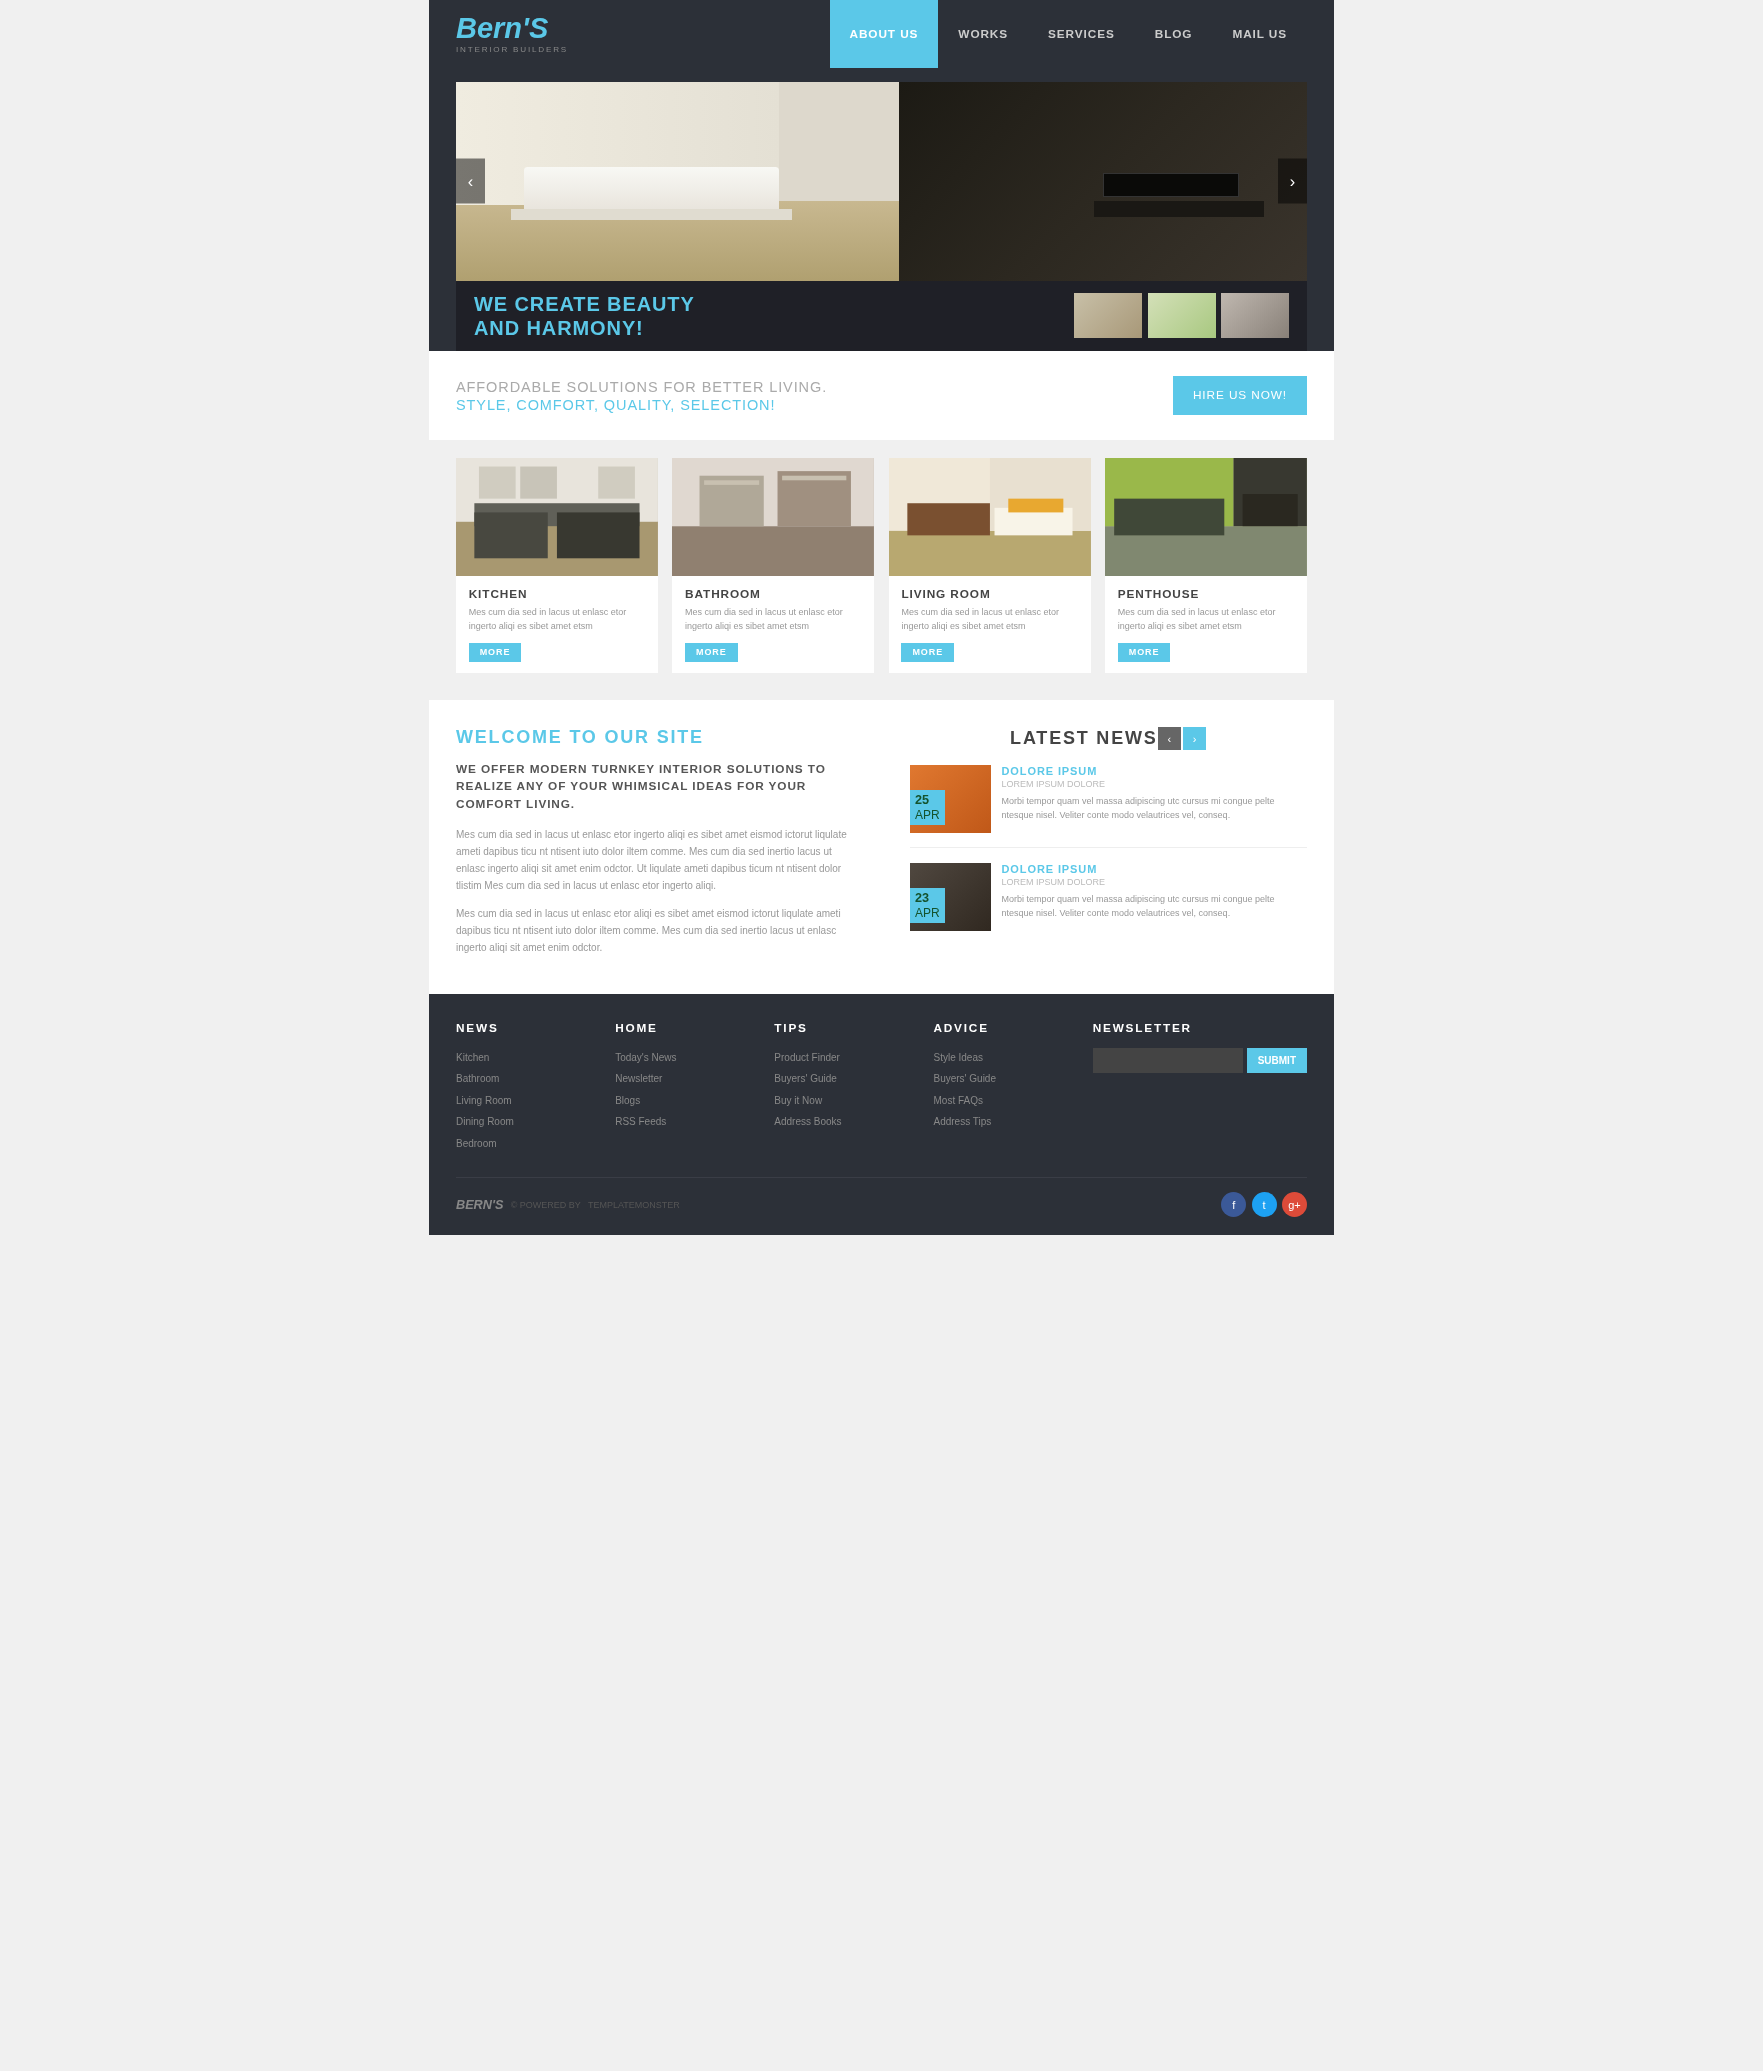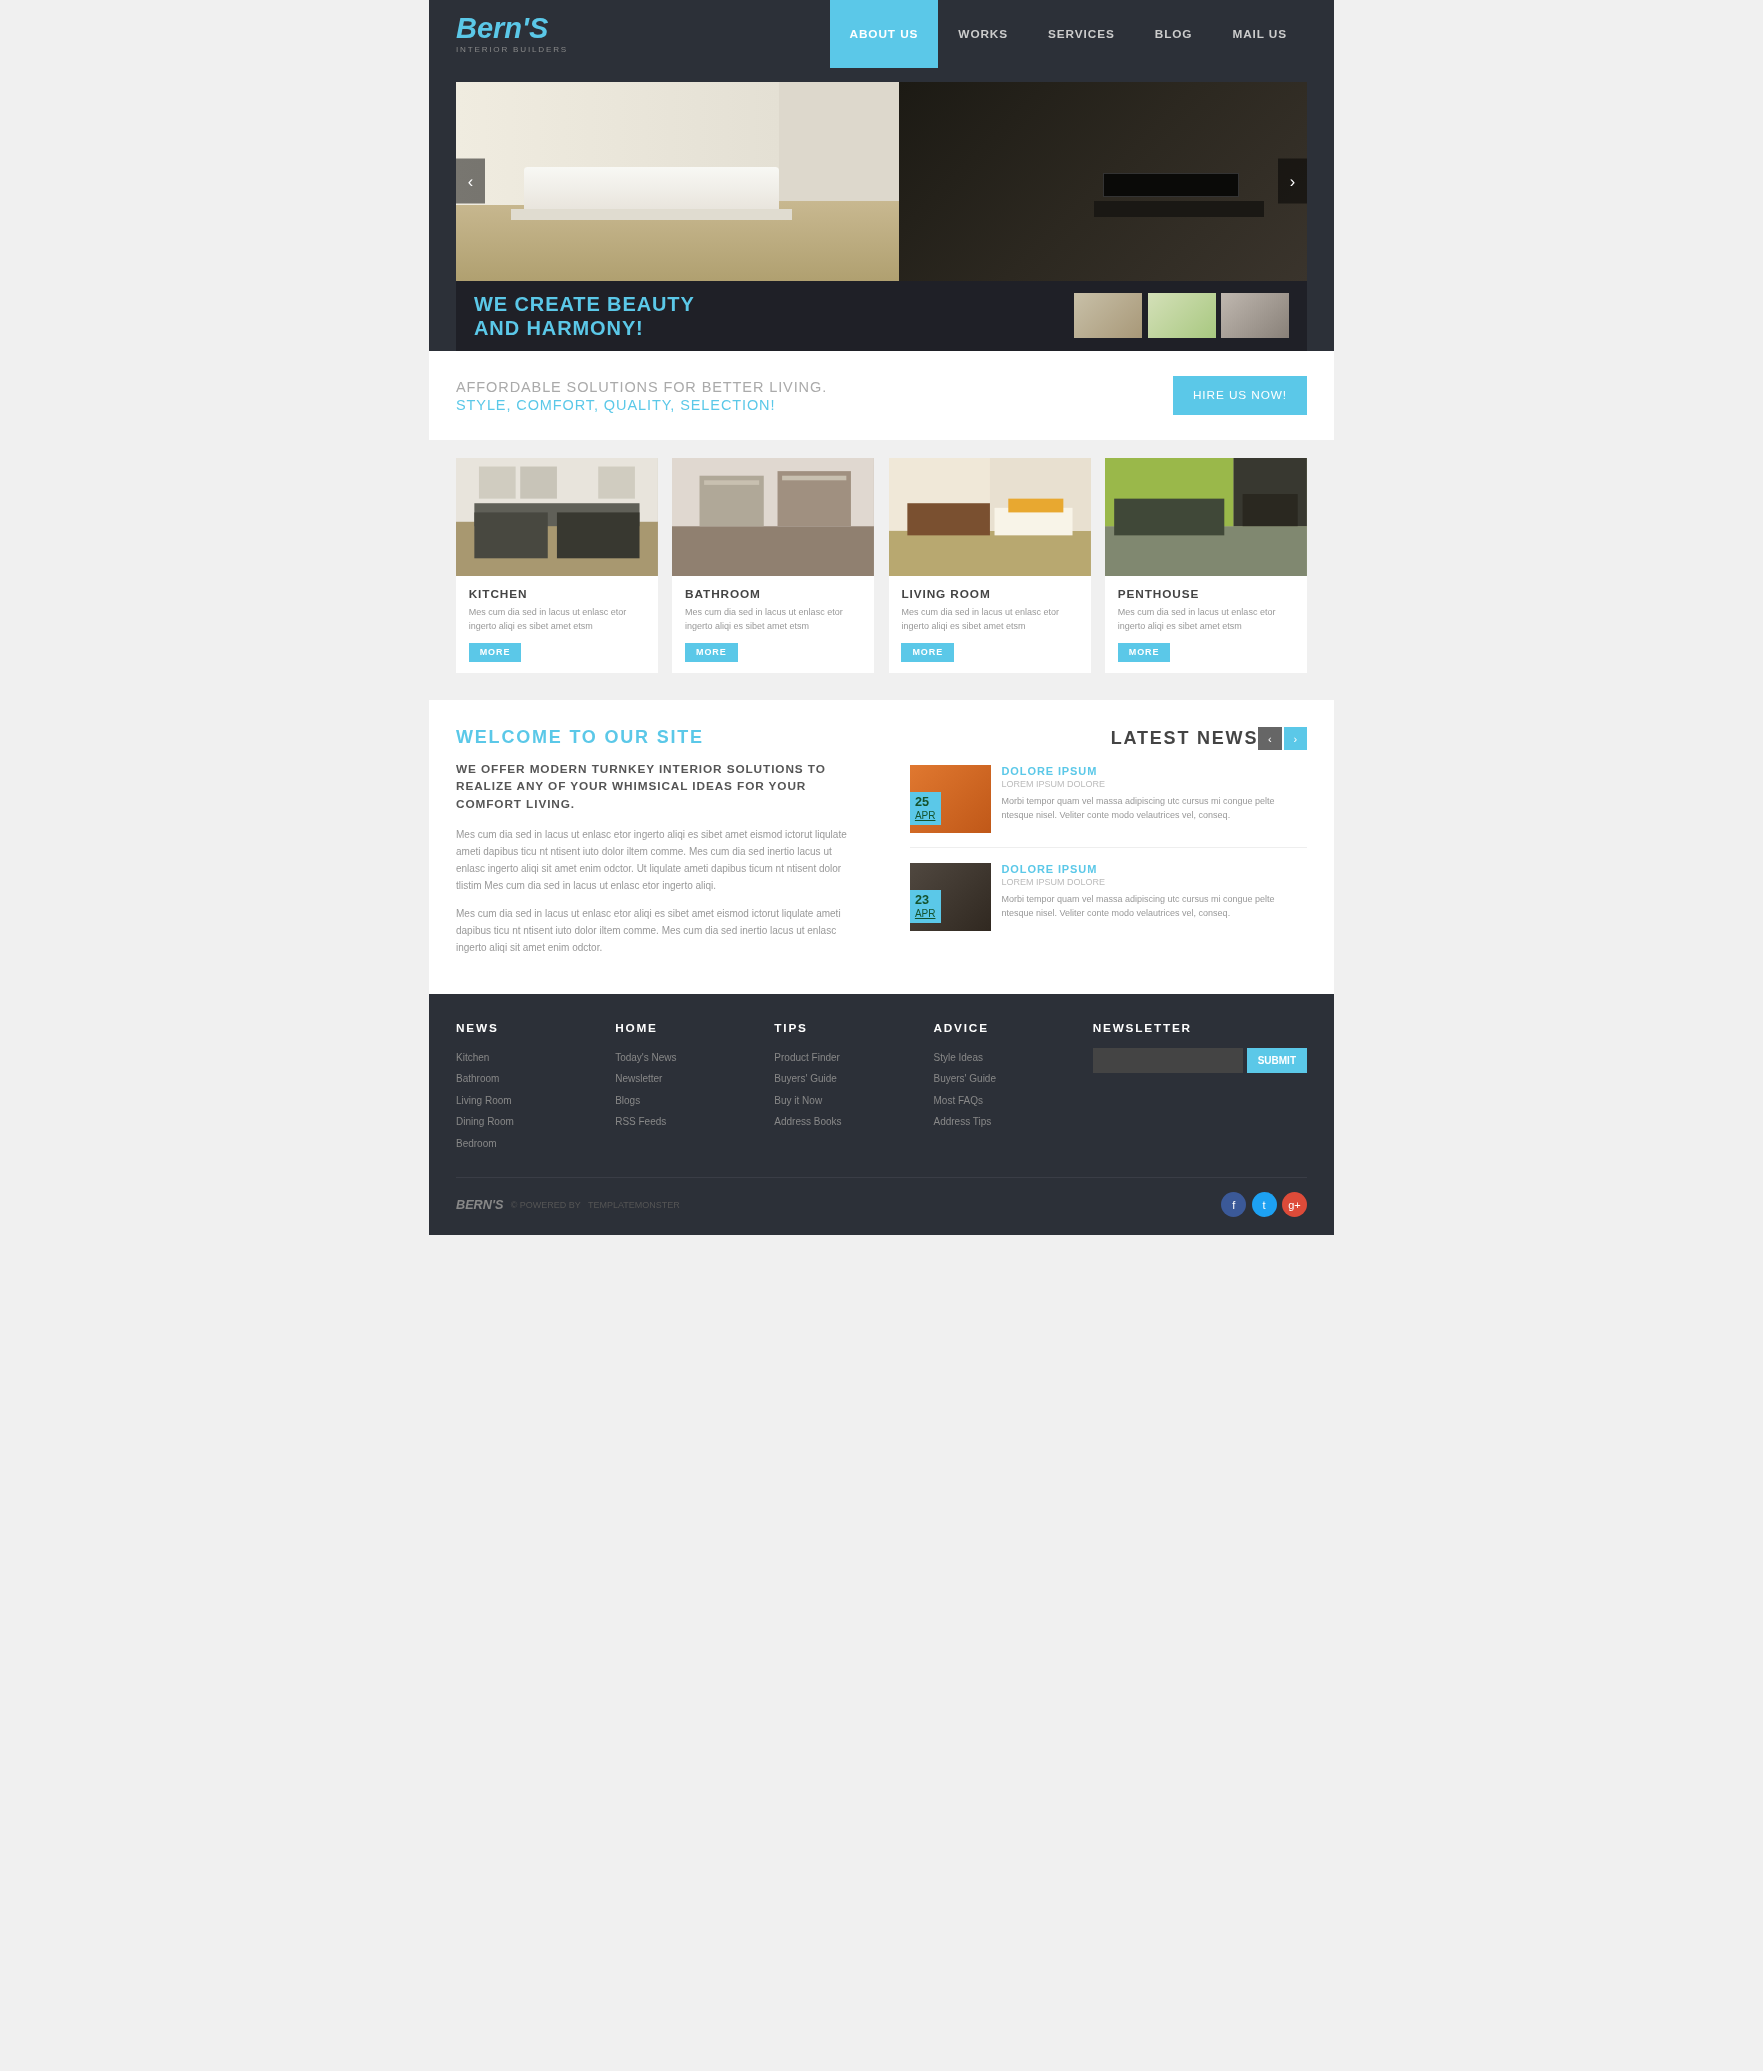--- a/index.html
+++ b/index.html
@@ -244,21 +244,21 @@
       font-size: 10px;
       line-height: 1.7;
       margin-bottom: 11px;
     }
     .news-col {
       flex: 1;
     }
     .news-header {
       display: flex;
       align-items: center;
-      justify-content: flex-end;
+      justify-content: center;
       margin-bottom: 14.5px;
     }
     .news-header h2 {
       color: #444;
       font-size: 18px;
       letter-spacing: 1.8px;
       text-transform: uppercase;
     }
     .news-nav {
       display: flex;
@@ -301,23 +301,22 @@
       color: #14532d;
       text-align: left;
       padding: 2.7px 5.4px;
       line-height: 1.2;
     }
     .news-date .day {
       font-size: 12.7px;
       font-weight: bold;
     }
     .news-date .month {
-      font-size: 10px;
-      text-transform: uppercase;
-      text-decoration: underline;
+      font-size: 12px;
+      text-transform: uppercase;
     }
     .news-content h4 {
       color: #5bc8e8;
       font-size: 11px;
       font-weight: bold;
       text-transform: uppercase;
       letter-spacing: 0.9px;
       margin-bottom: 1.8px;
     }
     .news-content .news-cat {

